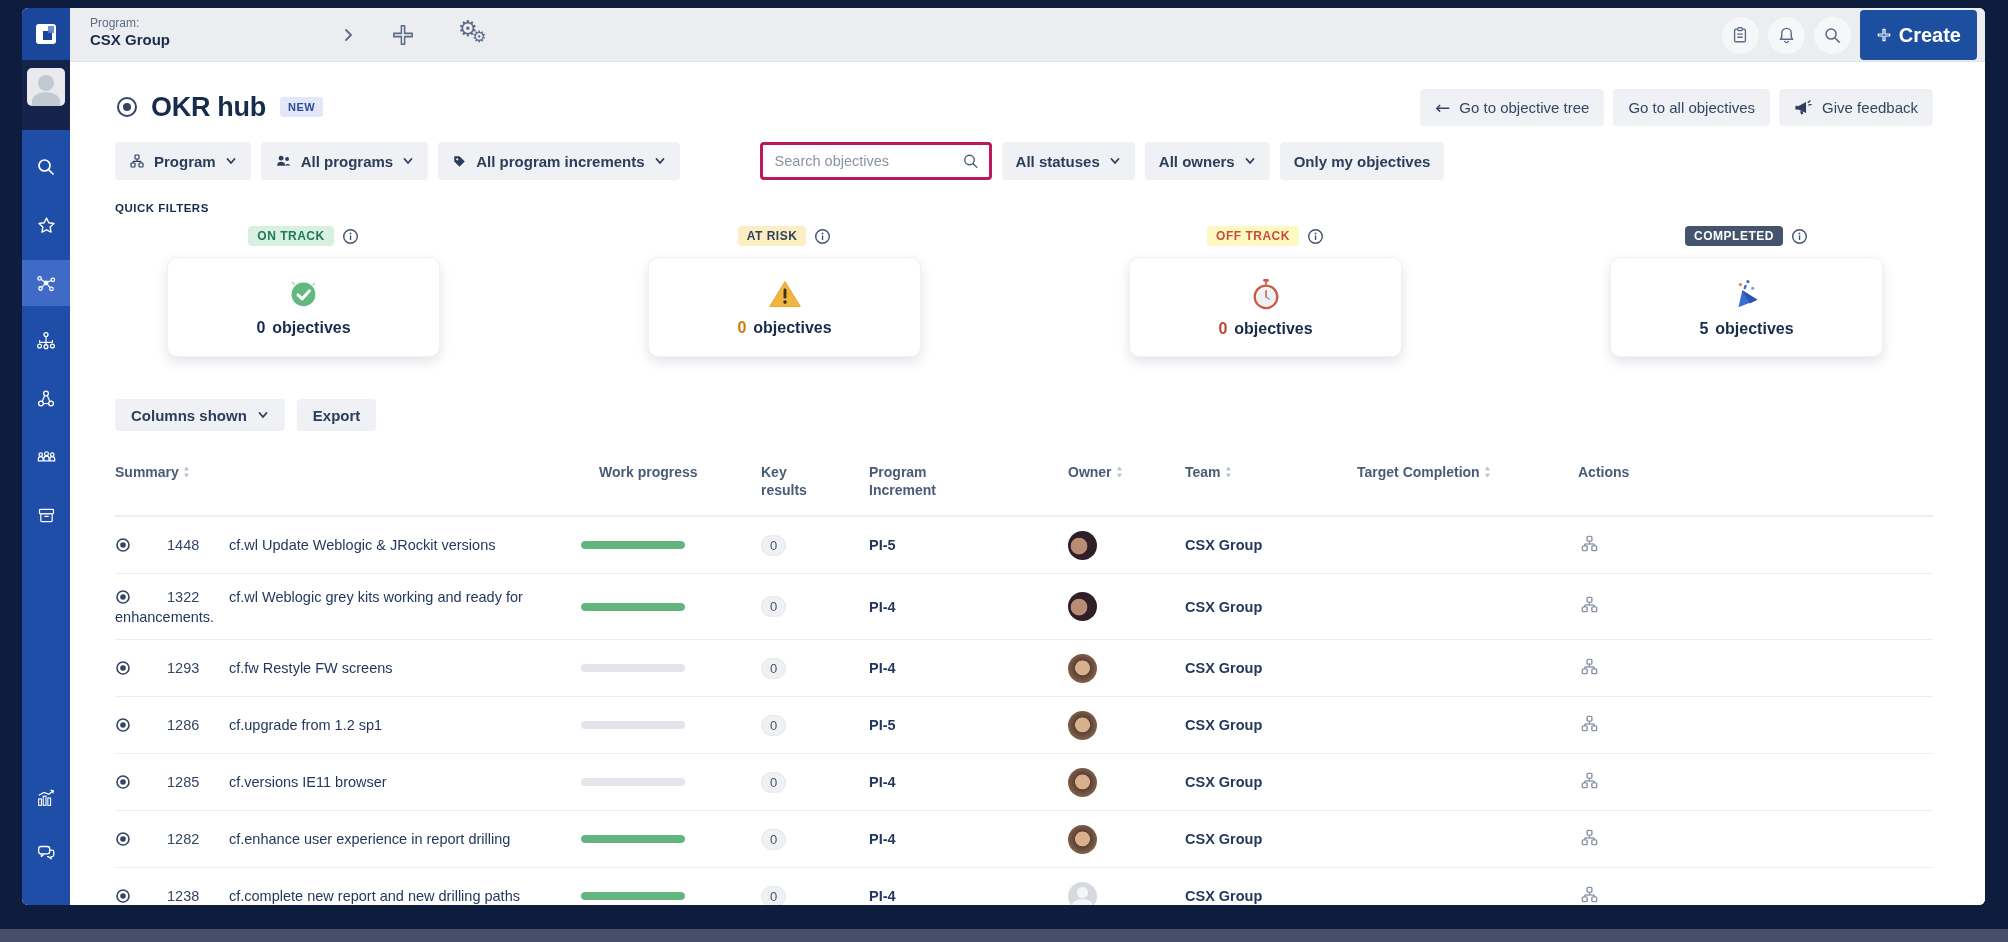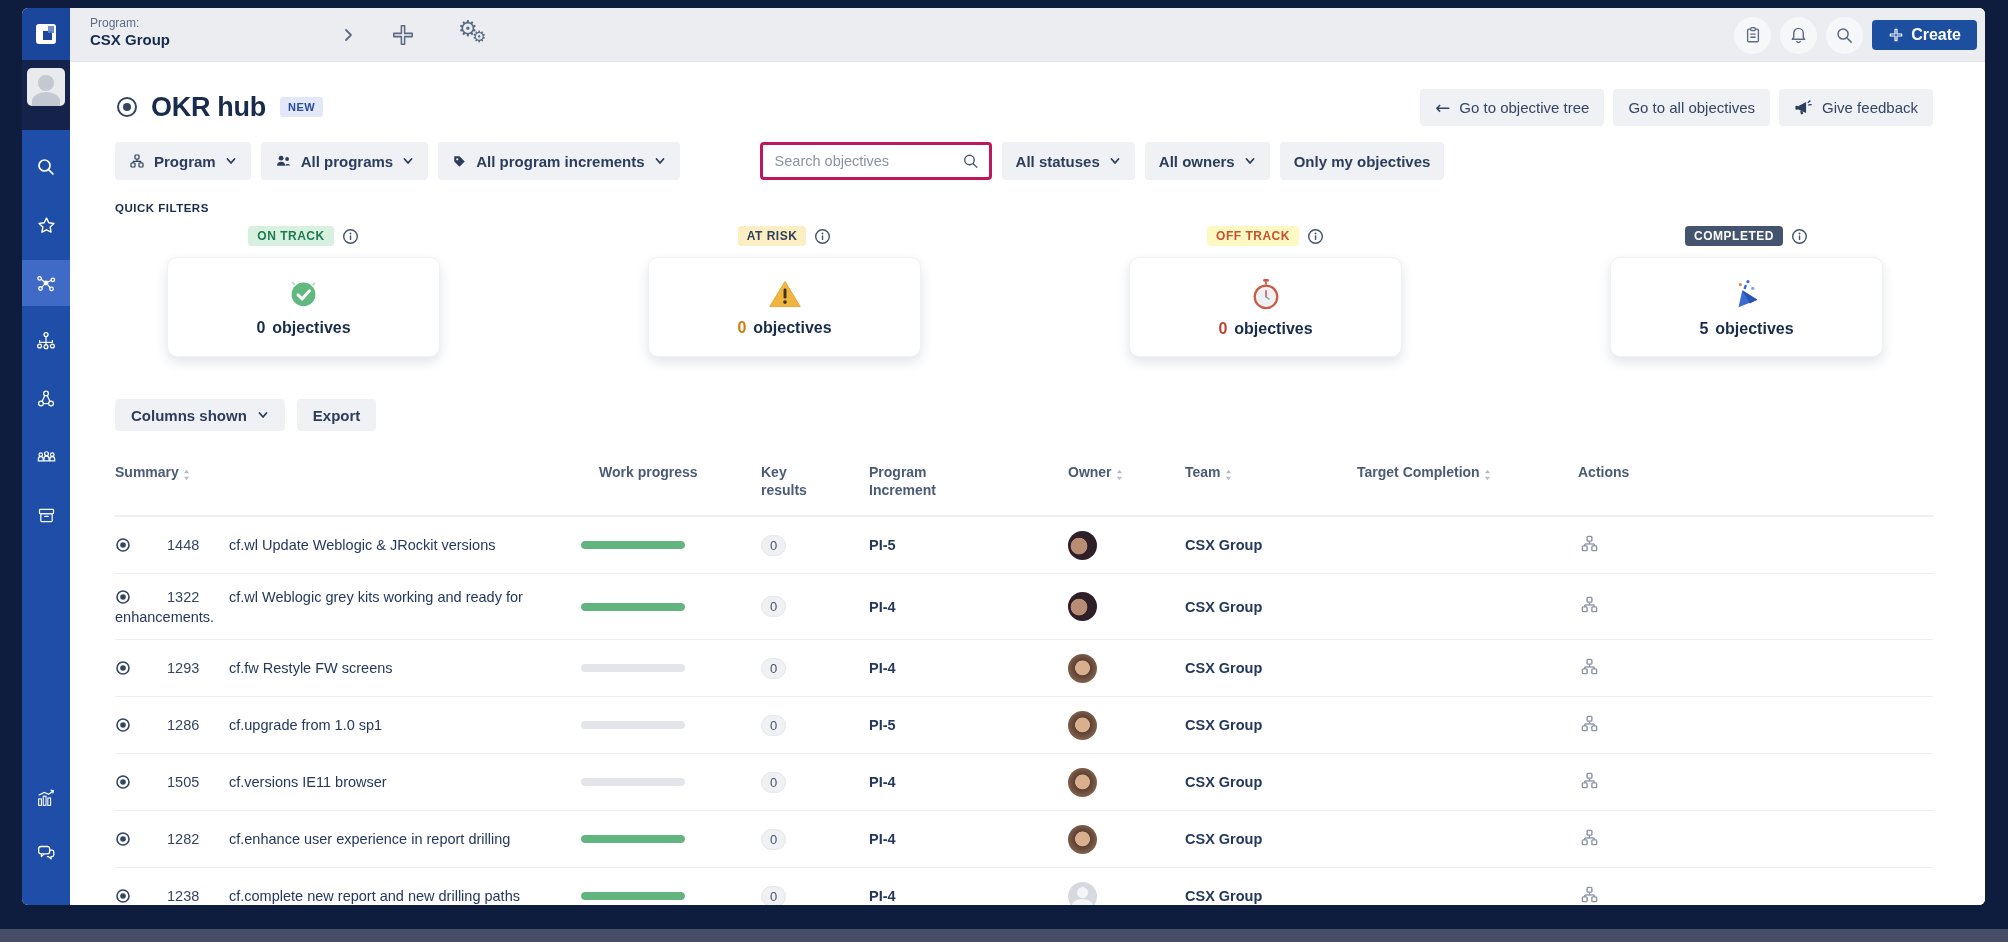--- a/index.html
+++ b/index.html
@@ -33,22 +33,22 @@
             border-bottom:1px solid #e1e4e8; }
   .tb-program { position:absolute; left:20px; top:8px; }
   .tb-program-label { font-size:12px; color:#5e6c84; }
   .tb-program-name { font-size:15px; font-weight:bold; color:#172b4d; margin-top:1px; }
   .tb-ic { position:absolute; top:50%; transform:translateY(-50%); display:flex; align-items:center; justify-content:center; cursor:pointer; }
   .gear-wrap { font-family:"DejaVu Sans", sans-serif; color:#5c6b85; position:relative; width:34px; height:34px; }
   .gear-big { position:absolute; left:0; top:-2px; font-size:22px; }
   .gear-small { position:absolute; left:14px; top:9px; font-size:16px; }
   .tb-right { position:absolute; right:8px; top:0; height:54px; display:flex; align-items:center; gap:9px; }
   .circle-btn { width:37px; height:37px; border-radius:50%; background:#f6f7f9; display:flex; align-items:center; justify-content:center; cursor:pointer; }
-  .create-btn { height:30px; background:#1d4fa0; border:none; border-radius:4px; color:#fff; font-weight:bold;
-                font-size:16px; font-family:inherit; display:flex; align-items:center; gap:7px; padding:0 16px; cursor:pointer; }
+  .create-btn { height:50px; background:#1d4fa0; border:none; border-radius:4px; color:#fff; font-weight:bold;
+                font-size:20px; font-family:inherit; display:flex; align-items:center; gap:7px; padding:0 16px; cursor:pointer; }
 
   
   .main { position:absolute; left:48px; top:55px; right:0; bottom:0; background:#fff; overflow:hidden;
           padding:24px 52px 0 45px; }
 
   .page-head { display:flex; align-items:center; height:40px; }
   .page-title-wrap { display:flex; align-items:center; gap:12px; }
   .page-title { font-size:27px; font-weight:bold; color:#172b4d; letter-spacing:-0.3px; }
   .new-badge { background:#e2e8f8; color:#2a4a9e; font-size:11px; font-weight:bold; letter-spacing:0.6px;
                padding:4px 8px; border-radius:3px; margin-left:2px; }
@@ -81,21 +81,21 @@
   .qc-at-risk .qf-count { color:#cf7c0f; }
   .qc-off-track .qf-count { color:#bf4331; }
 
   .table-toolbar { display:flex; gap:12px; margin-top:42px; }
   .tt-btn { height:32px; background:#f0f1f4; border:none; border-radius:4px; color:#2b3d5c; font-size:15px; font-weight:600;
             font-family:inherit; display:flex; align-items:center; gap:10px; padding:0 16px; cursor:pointer; }
 
   
   .grid-row { display:grid; grid-template-columns:466px 180px 108px 199px 117px 172px 221px 1fr; align-items:center; }
   .thead { margin-top:22px; min-height:64px; align-items:start; padding-top:10px; border-bottom:2px solid #eceef2; }
-  .th { font-size:14px; font-weight:600; color:#4b5b76; line-height:18px; display:flex; align-items:flex-end; gap:4px; }
+  .th { font-size:14px; font-weight:600; color:#4b5b76; line-height:18px; display:flex; align-items:flex-start; gap:4px; }
   .th .sort { margin-top:3px; }
   .th.narrow { max-width:80px; flex-wrap:wrap; }
   .trow { min-height:57px; border-bottom:1px solid #edeef1; }
   .trow.tall { min-height:66px; }
   .sum-cell { font-size:14.5px; color:#24385e; line-height:20px; padding:8px 24px 8px 0; }
   .row-target-ic { display:inline-block; vertical-align:-3px; margin-right:36px; }
   .row-id { display:inline-block; min-width:62px; color:#344563; }
   .progress-track { width:104px; height:8px; border-radius:4px; background:#e3e5ea; overflow:hidden; }
   .progress-fill { height:100%; border-radius:4px; background:#62b57f; width:0; }
   .pr-100 .progress-fill { width:100%; }
@@ -618,21 +618,21 @@
               </svg>
           </span>
         </div>
       </div>
 
       <div class="grid-row trow">
         <div class="sum-cell">
           <svg class="row-target-ic" width="16" height="16" viewBox="0 0 24 24">
               <circle cx="12" cy="12" r="9" fill="none" stroke="#344563" stroke-width="2.4"></circle>
               <circle cx="12" cy="12" r="4.2" fill="#344563"></circle>
-            </svg><span class="row-id">1286</span><span>cf.upgrade from 1.0 sp1</span>
+            </svg><span class="row-id">1286</span><span>cf.upgrade from 1.2 sp1</span>
         </div>
         <div>
             <div class="progress-track pr-0">
               <div class="progress-fill"></div>
             </div>
           </div>
         <div><span class="kr-badge">0</span></div>
         <div class="pi-cell">PI-5</div>
         <div>
             <div class="avatar av-blonde"></div>
@@ -652,21 +652,21 @@
               </svg>
           </span>
         </div>
       </div>
 
       <div class="grid-row trow">
         <div class="sum-cell">
           <svg class="row-target-ic" width="16" height="16" viewBox="0 0 24 24">
               <circle cx="12" cy="12" r="9" fill="none" stroke="#344563" stroke-width="2.4"></circle>
               <circle cx="12" cy="12" r="4.2" fill="#344563"></circle>
-            </svg><span class="row-id">1505</span><span>cf.versions IE11 browser</span>
+            </svg><span class="row-id">1285</span><span>cf.versions IE11 browser</span>
         </div>
         <div>
             <div class="progress-track pr-0">
               <div class="progress-fill"></div>
             </div>
           </div>
         <div><span class="kr-badge">0</span></div>
         <div class="pi-cell">PI-4</div>
         <div>
             <div class="avatar av-blonde"></div>

